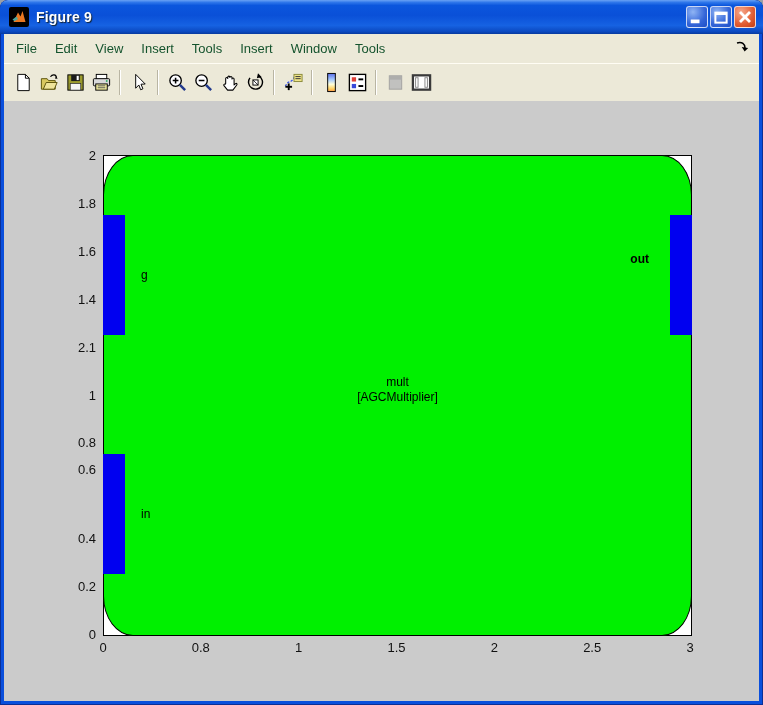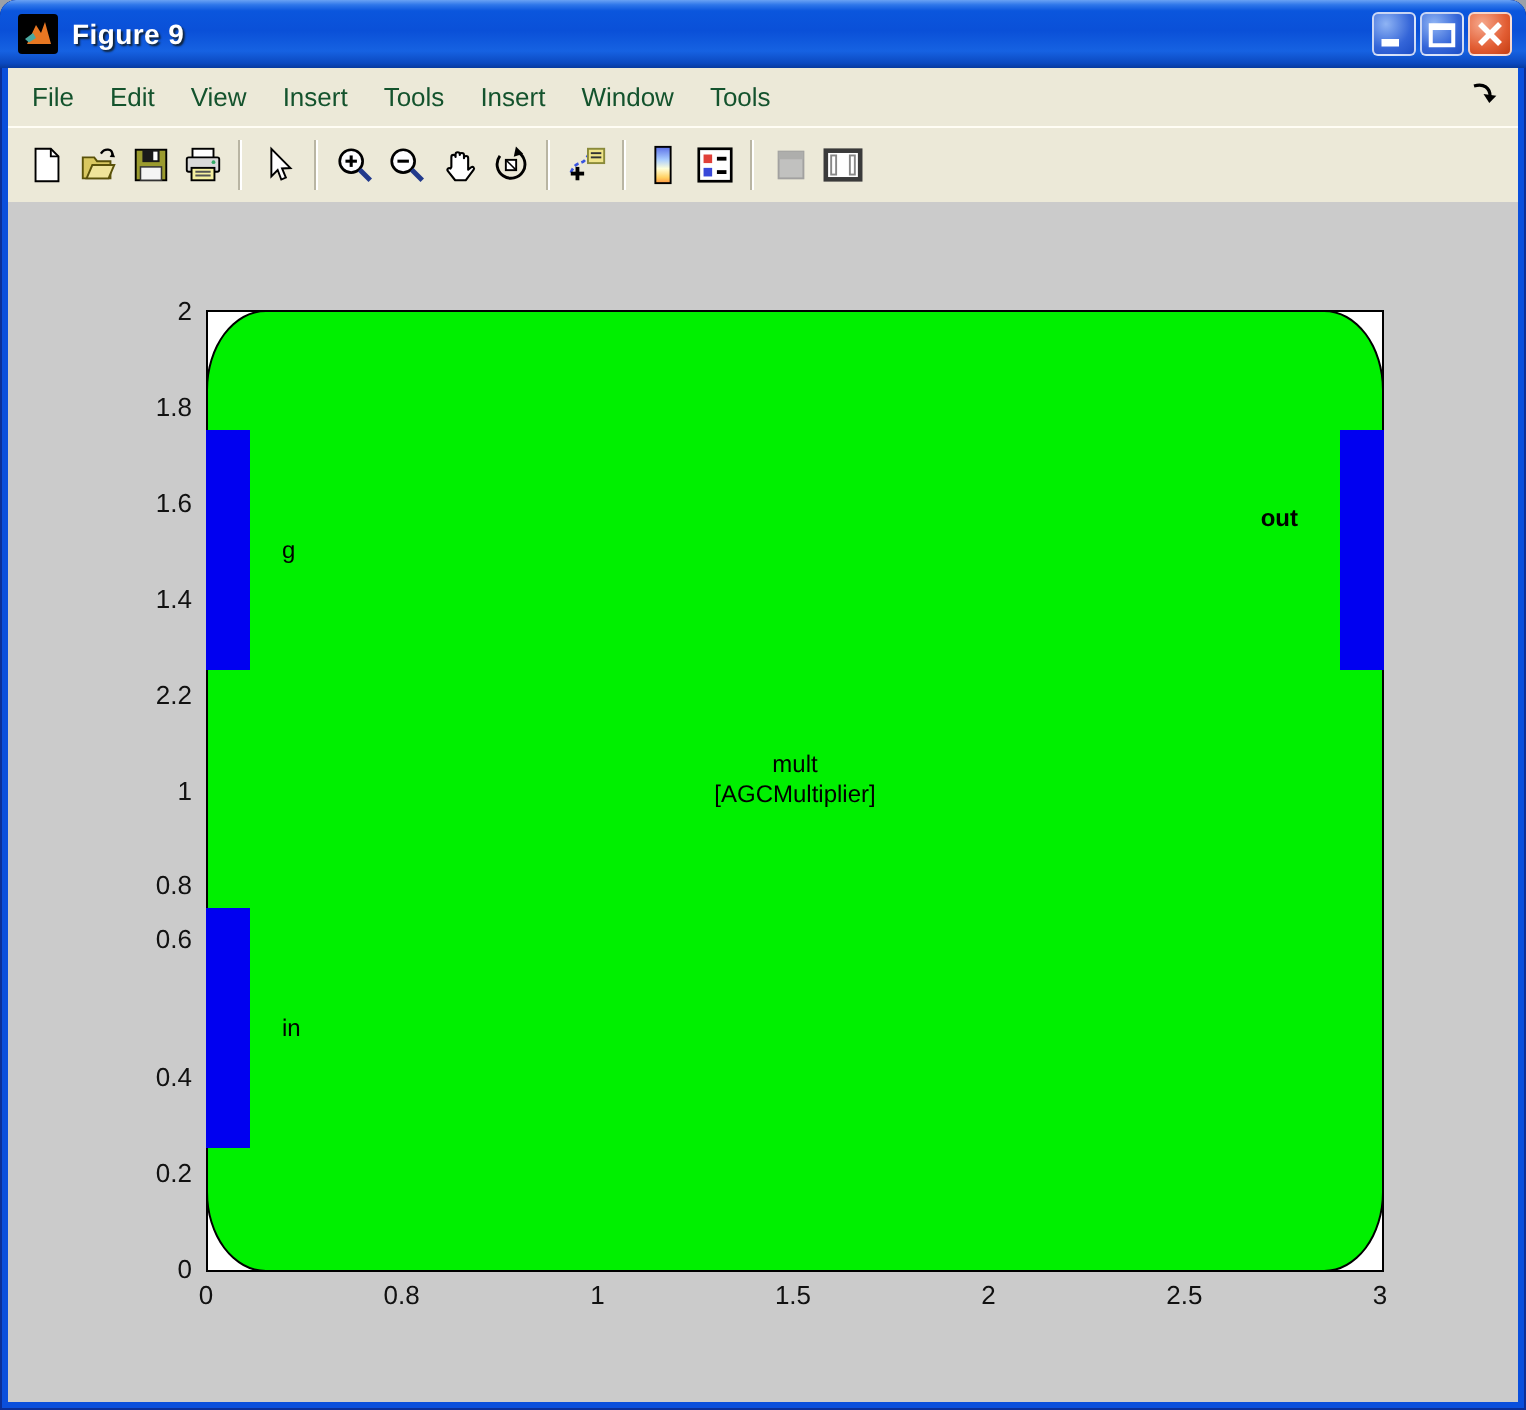--- a/index.html
+++ b/index.html
@@ -210,21 +210,21 @@
       </svg>
     </button>
   </div>
 
   <div class="canvas">
 
     <div class="ytick" style="top:47px">2</div>
     <div class="ytick" style="top:94.9px">1.8</div>
     <div class="ytick" style="top:142.8px">1.6</div>
     <div class="ytick" style="top:190.7px">1.4</div>
-    <div class="ytick" style="top:238.6px">2.2</div>
+    <div class="ytick" style="top:238.6px">2.1</div>
     <div class="ytick" style="top:286.5px">1</div>
     <div class="ytick" style="top:334.4px">0.8</div>
     <div class="ytick" style="top:361px">0.6</div>
     <div class="ytick" style="top:430.2px">0.4</div>
     <div class="ytick" style="top:478.1px">0.2</div>
     <div class="ytick" style="top:526px">0</div>
 
     <div class="xtick" style="left:99px">0</div>
     <div class="xtick" style="left:196.8px">0.8</div>
     <div class="xtick" style="left:294.7px">1</div>

